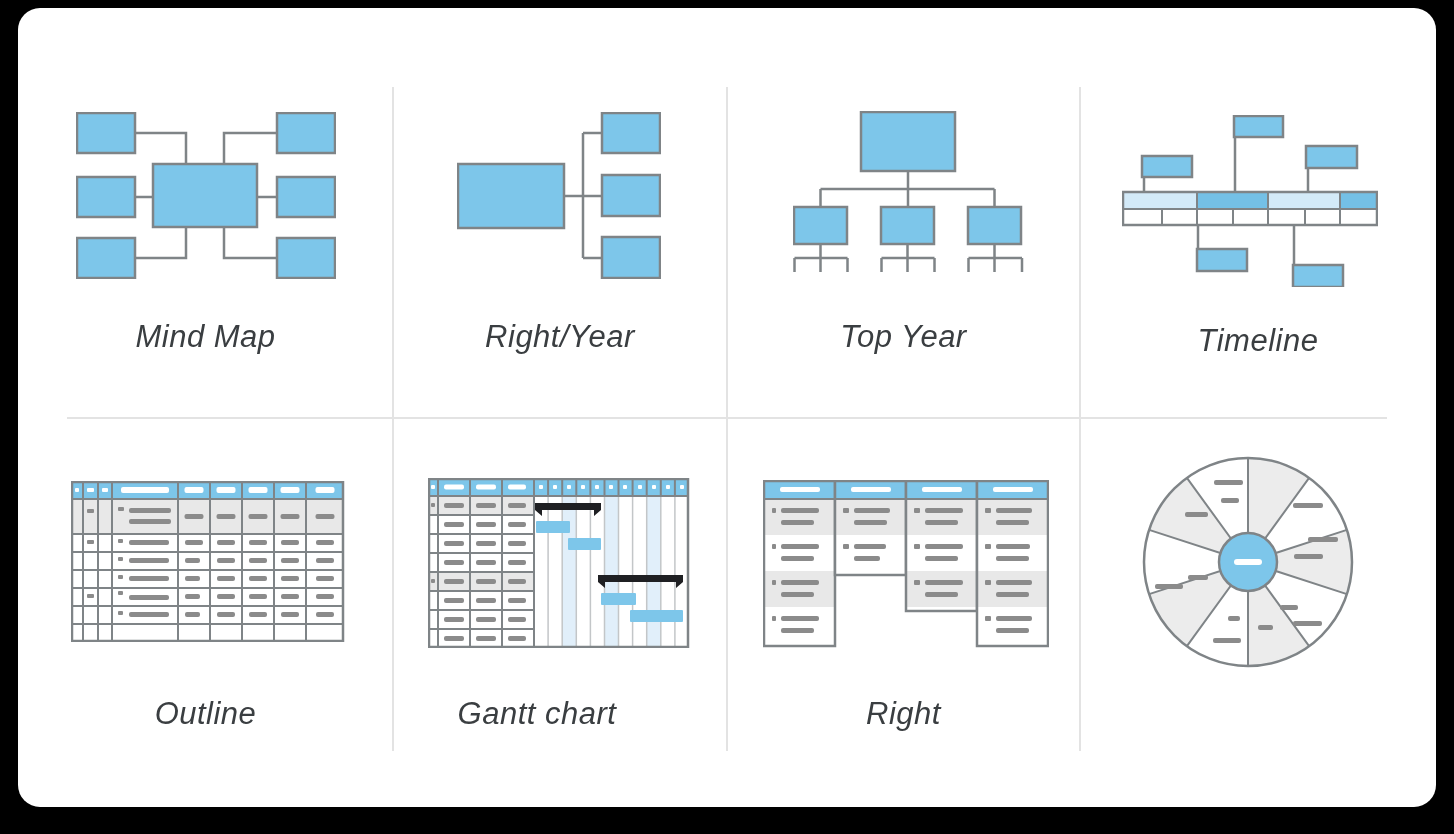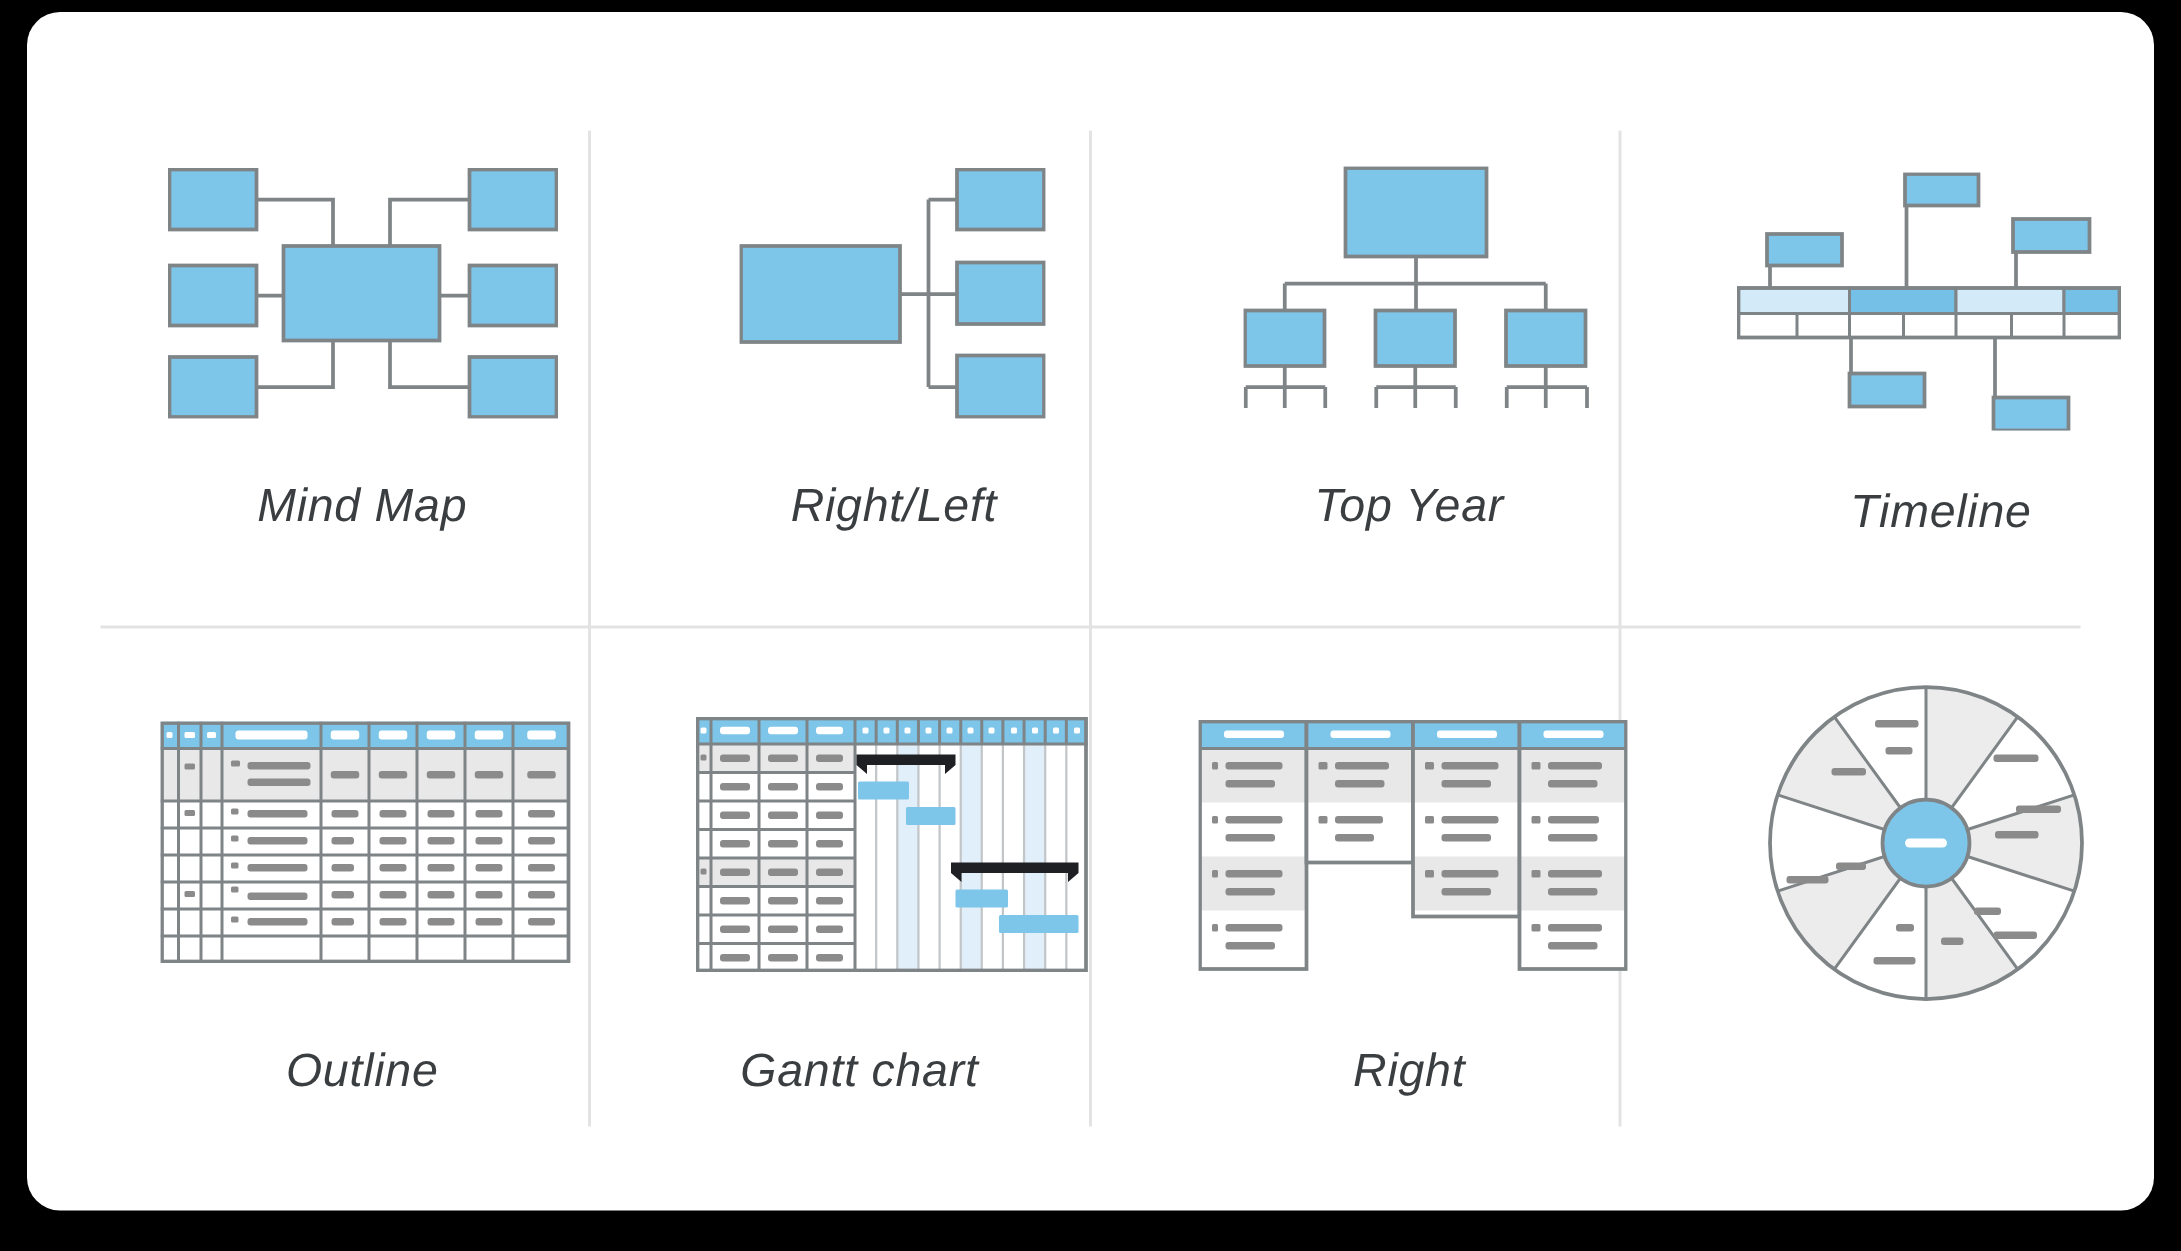--- a/index.html
+++ b/index.html
@@ -15,21 +15,21 @@
     border-radius:22px;
   }
   .divider-v{
     position:absolute;width:2px;background:var(--grid_divider,#e3e3e3);
     top:79px;height:664px;
   }
   .divider-h{
     position:absolute;height:2px;background:var(--grid_divider,#e3e3e3);
     left:67px;top:409px;width:1320px;
   }
-  .cell{position:absolute;cursor:pointer;margin-left:36px;}
+  .cell{position:absolute;cursor:pointer;}
   .cell .icon{position:absolute;}
   .cell .label{
     position:absolute;left:0;right:0;text-align:center;
     font-style:italic;font-size:31px;line-height:34px;
     color:var(--label_text,#3a3e41);letter-spacing:0.5px;
   }
   
   .box{fill:var(--accent,#7dc6ea);stroke:var(--outline,#7f8487);stroke-width:2.5;}
   .wire{fill:none;stroke:var(--outline,#7f8487);stroke-width:2.5;}
   .gline{stroke:var(--outline,#7f8487);stroke-width:2;fill:none;}
@@ -73,21 +73,21 @@
 </div>
 
 <div class="cell" style="left:393px;top:8px;width:334px;height:402px">
   <svg class="icon" style="left:64px;top:104px" width="204" height="167" viewBox="0 0 204 167">
     <path class="wire" d="M107,84 H126 M126,21 V146 M126,21 H145 M126,84 H145 M126,146 H145"></path>
     <rect class="box" x="1" y="52" width="106" height="64"></rect>
     <rect class="box" x="145" y="1" width="58" height="40"></rect>
     <rect class="box" x="145" y="63" width="58" height="41"></rect>
     <rect class="box" x="145" y="125" width="58" height="41"></rect>
   </svg>
-  <div class="label" style="top:312px">Right/Left</div>
+  <div class="label" style="top:312px">Right/Year</div>
 </div>
 
 <div class="cell" style="left:727px;top:8px;width:353px;height:402px">
   <svg class="icon" style="left:66px;top:103px" width="231" height="162" viewBox="0 0 231 162">
     <path class="wire" d="M115,60 V78 M27.5,78 H201.5 M27.5,78 V96 M115,78 V96 M201.5,78 V96
       M27.5,133 V147 M1.5,147 H54.5 M1.5,147 V161 M27.5,147 V161 M54.5,147 V161
       M114.5,133 V147 M88.5,147 H141.5 M88.5,147 V161 M114.5,147 V161 M141.5,147 V161
       M201.5,133 V147 M175.5,147 H229 M175.5,147 V161 M201.5,147 V161 M229,147 V161"></path>
     <rect class="box" x="68" y="1" width="94" height="59"></rect>
     <rect class="box" x="1" y="96" width="53" height="37"></rect>

